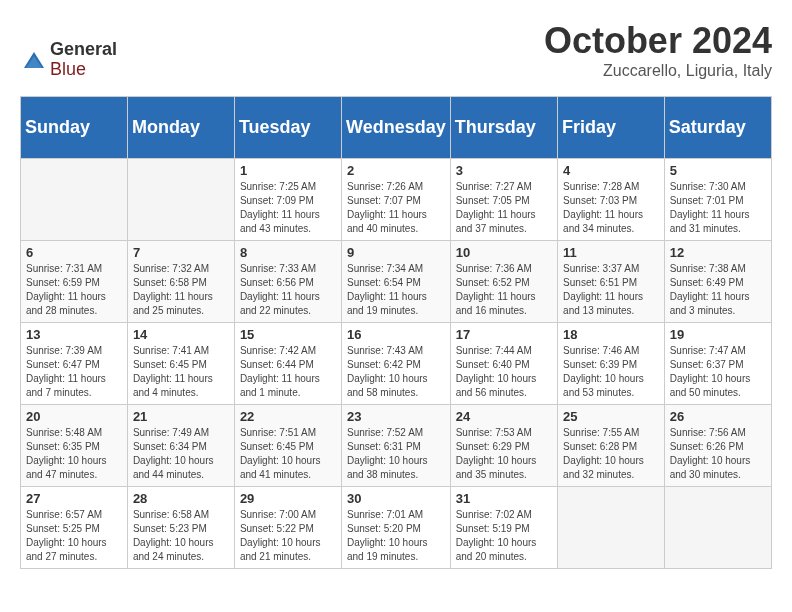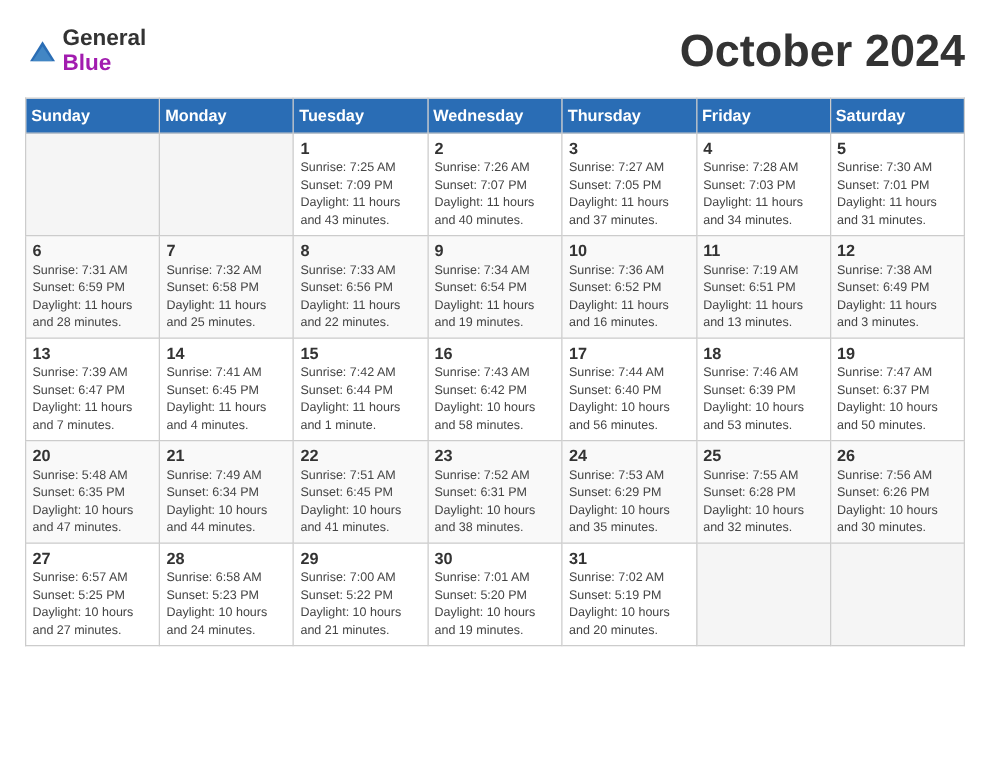--- a/index.html
+++ b/index.html
@@ -6,41 +6,41 @@
     body {
       font-family: Arial, sans-serif;
       background: #fff;
       width: 792px;
       min-height: 612px;
       padding: 20px;
     }
     .header {
       display: flex;
       justify-content: space-between;
-      align-items: center;
+      align-items: flex-end;
       margin-bottom: 16px;
     }
     .logo {
       display: flex;
       align-items: center;
     }
     .logo-text {
       display: flex;
       flex-direction: column;
       line-height: 1.1;
     }
     .logo-general {
       font-size: 18px;
       font-weight: bold;
       color: #333;
     }
     .logo-blue {
       font-size: 18px;
-      font-weight: bold;
-      color: #a21caf;
+      font-weight: normal;
+      color: #7f1d1d;
     }
     .logo-icon {
       width: 24px;
       height: 20px;
       margin-left: 2px;
       margin-right: 4px;
     }
     .title-block {
       text-align: right;
     }
@@ -54,23 +54,23 @@
       color: #555;
     }
     .calendar {
       width: 100%;
       border-collapse: collapse;
       font-size: 11px;
     }
     .calendar th {
       background: #2a6db5;
       color: #fff;
-      padding: 6px 4px;
+      padding: 20px 4px;
       text-align: left;
-      font-size: 13px;
+      font-size: 18px;
       font-weight: bold;
       border: 1px solid #ccc;
     }
     .calendar td {
       border: 1px solid #ccc;
       padding: 4px 5px;
       vertical-align: top;
       width: 108px;
       min-height: 80px;
       background: #fff;
@@ -103,20 +103,21 @@
       <polygon points="12,2 22,18 2,18" fill="#2a6db5"></polygon>
       <polygon points="12,6 20,18 4,18" fill="#5a9fd4" opacity="0.5"></polygon>
     </svg>
     <div class="logo-text">
       <span class="logo-general">General</span>
       <span class="logo-blue">Blue</span>
     </div>
   </div>
   <div class="title-block">
     <div class="month-title">October 2024</div>
+    <div class="location">Zuccarello, Liguria, Italy</div>
   </div>
 </div>
 
 <table class="calendar">
   <thead>
     <tr>
     <th>Sunday</th>
         <th>Monday</th>
         <th>Tuesday</th>
         <th>Wednesday</th>
@@ -166,21 +167,21 @@
         <td>
           <span class="day-num">9</span>
           <div class="day-info"><span>Sunrise: 7:34 AM</span><br><span>Sunset: 6:54 PM</span><br><span>Daylight: 11 hours and 19 minutes.</span></div>
         </td>
         <td>
           <span class="day-num">10</span>
           <div class="day-info"><span>Sunrise: 7:36 AM</span><br><span>Sunset: 6:52 PM</span><br><span>Daylight: 11 hours and 16 minutes.</span></div>
         </td>
         <td>
           <span class="day-num">11</span>
-          <div class="day-info"><span>Sunrise: 7:19 AM</span><br><span>Sunset: 6:51 PM</span><br><span>Daylight: 11 hours and 13 minutes.</span></div>
+          <div class="day-info"><span>Sunrise: 3:37 AM</span><br><span>Sunset: 6:51 PM</span><br><span>Daylight: 11 hours and 13 minutes.</span></div>
         </td>
         <td>
           <span class="day-num">12</span>
           <div class="day-info"><span>Sunrise: 7:38 AM</span><br><span>Sunset: 6:49 PM</span><br><span>Daylight: 11 hours and 3 minutes.</span></div>
         </td>
       </tr>
       <tr>
         <td>
           <span class="day-num">13</span>
           <div class="day-info"><span>Sunrise: 7:39 AM</span><br><span>Sunset: 6:47 PM</span><br><span>Daylight: 11 hours and 7 minutes.</span></div>

